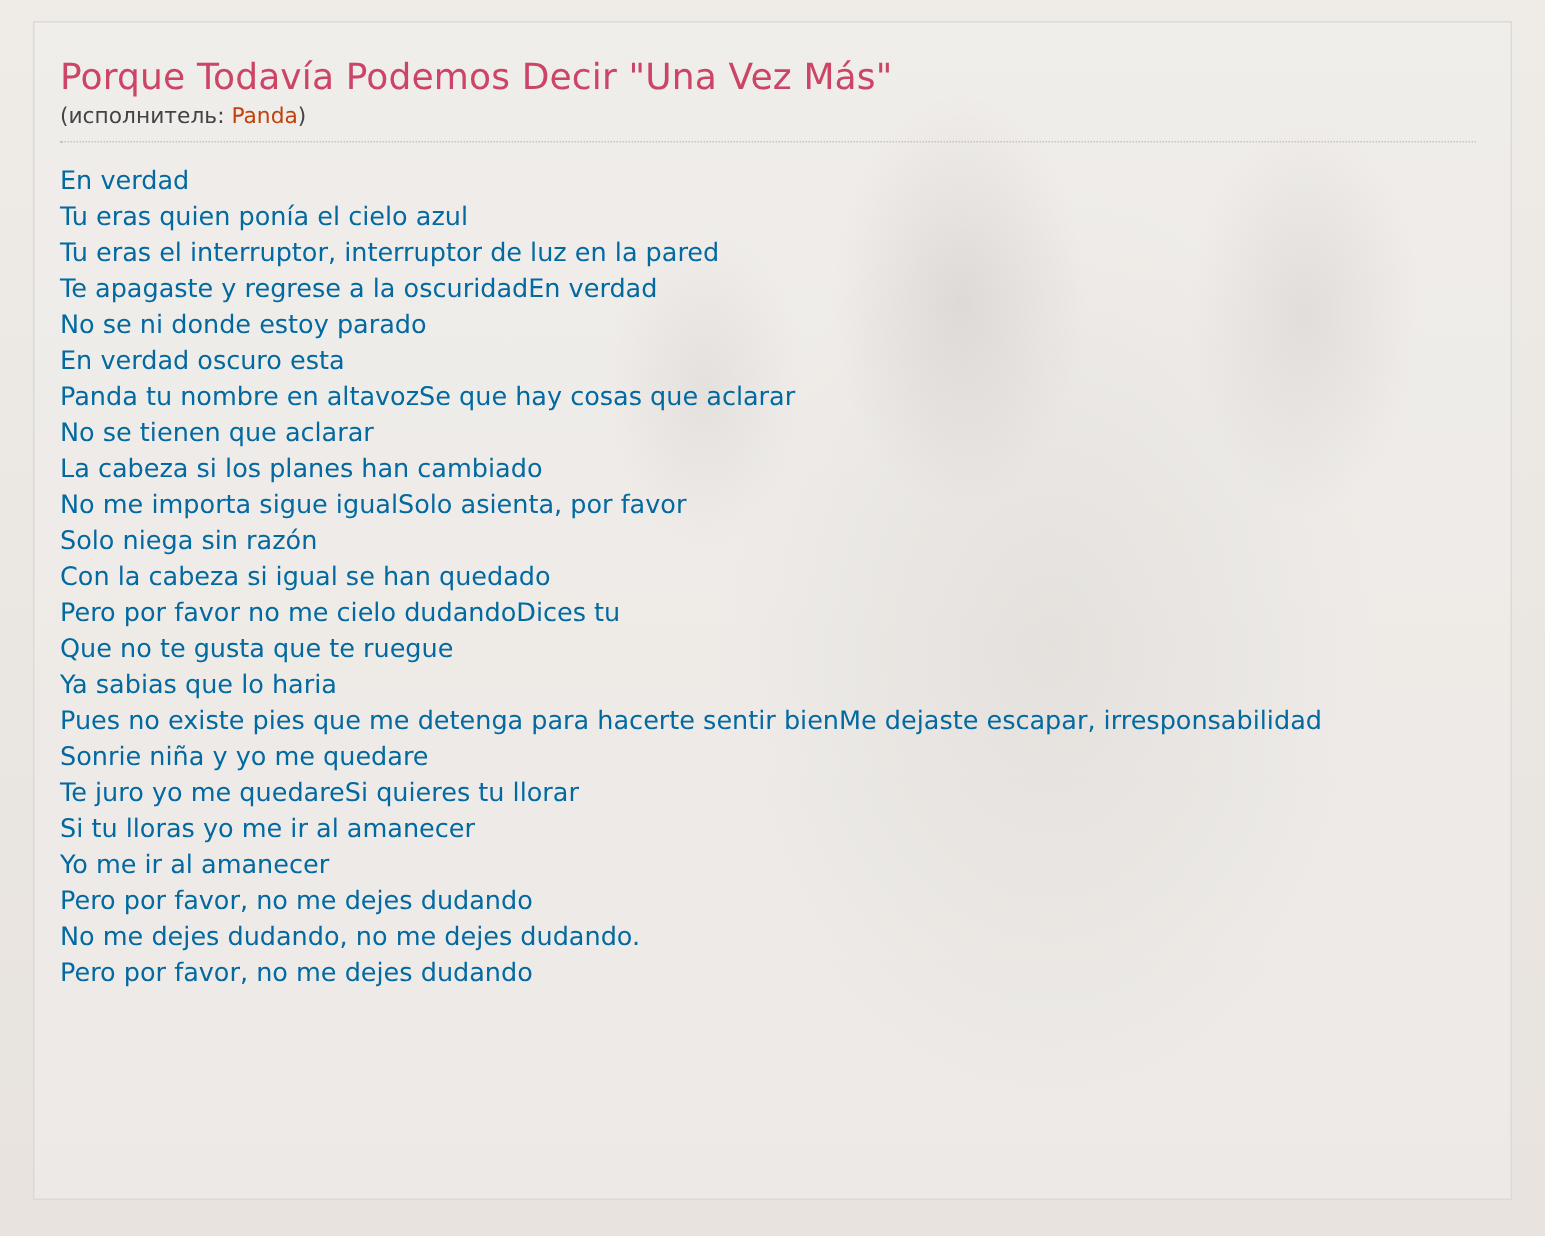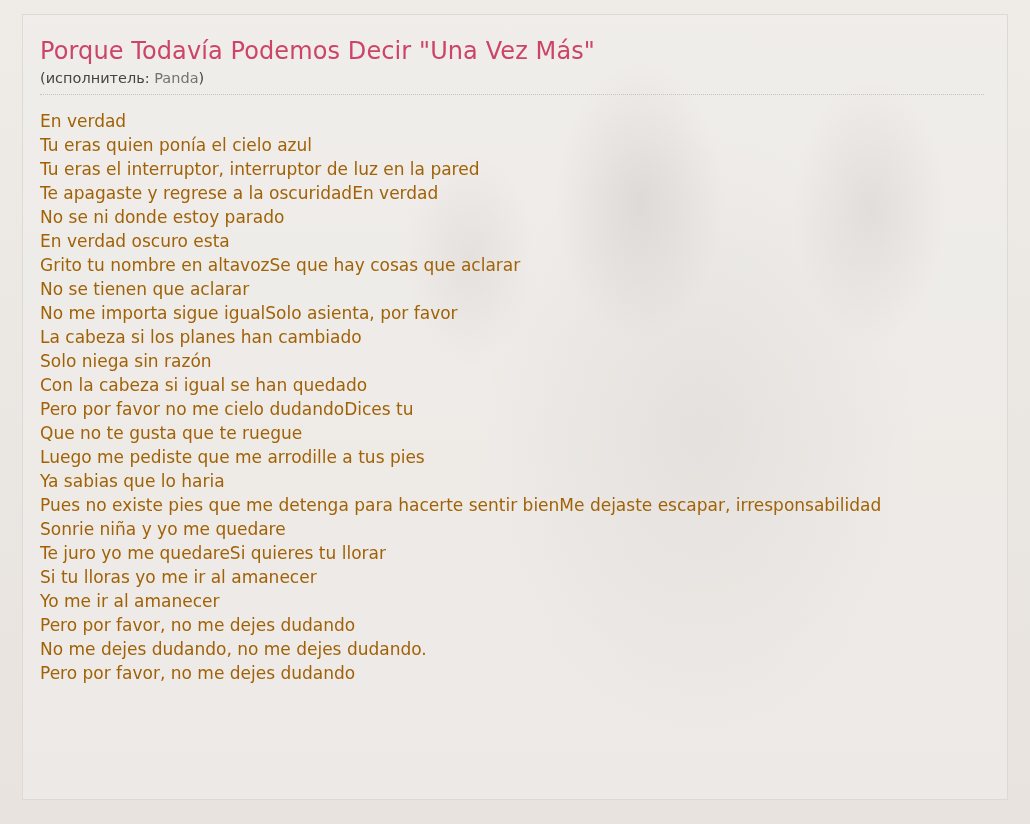--- a/index.html
+++ b/index.html
@@ -59,29 +59,29 @@
   .performer-line {
     font-size: 14.5px;
     color: #444444;
     padding-bottom: 8px;
     border-bottom: 1px dotted #c8c3bd;
     width: 944px;
     box-sizing: border-box;
   }
 
   .performer-link {
-    color: #737373;
+    color: #c2410c;
     text-decoration: none;
   }
 
   .lyrics {
     margin-top: 14px;
     font-size: 17px;
     line-height: 24px;
-    color: #a16207;
+    color: #0369a1;
     white-space: nowrap;
   }
   .lyrics div {
     height: 24px;
   }
 </style>
 </head>
 <body>
 
 <div class="bg-photo"></div>
@@ -95,29 +95,28 @@
     <span>(исполнитель: </span><a class="performer-link" href="#">Panda</a><span>)</span>
   </div>
 
   <div class="lyrics">
     <div>En verdad</div>
     <div>Tu eras quien ponía el cielo azul</div>
     <div>Tu eras el interruptor, interruptor de luz en la pared</div>
     <div>Te apagaste y regrese a la oscuridadEn verdad</div>
     <div>No se ni donde estoy parado</div>
     <div>En verdad oscuro esta</div>
-    <div>Grito tu nombre en altavozSe que hay cosas que aclarar</div>
+    <div>Panda tu nombre en altavozSe que hay cosas que aclarar</div>
     <div>No se tienen que aclarar</div>
+    <div>La cabeza si los planes han cambiado</div>
     <div>No me importa sigue igualSolo asienta, por favor</div>
-    <div>La cabeza si los planes han cambiado</div>
     <div>Solo niega sin razón</div>
     <div>Con la cabeza si igual se han quedado</div>
     <div>Pero por favor no me cielo dudandoDices tu</div>
     <div>Que no te gusta que te ruegue</div>
-    <div>Luego me pediste que me arrodille a tus pies</div>
     <div>Ya sabias que lo haria</div>
     <div>Pues no existe pies que me detenga para hacerte sentir bienMe dejaste escapar, irresponsabilidad</div>
     <div>Sonrie niña y yo me quedare</div>
     <div>Te juro yo me quedareSi quieres tu llorar</div>
     <div>Si tu lloras yo me ir al amanecer</div>
     <div>Yo me ir al amanecer</div>
     <div>Pero por favor, no me dejes dudando</div>
     <div>No me dejes dudando, no me dejes dudando.</div>
     <div>Pero por favor, no me dejes dudando</div>
   </div>

